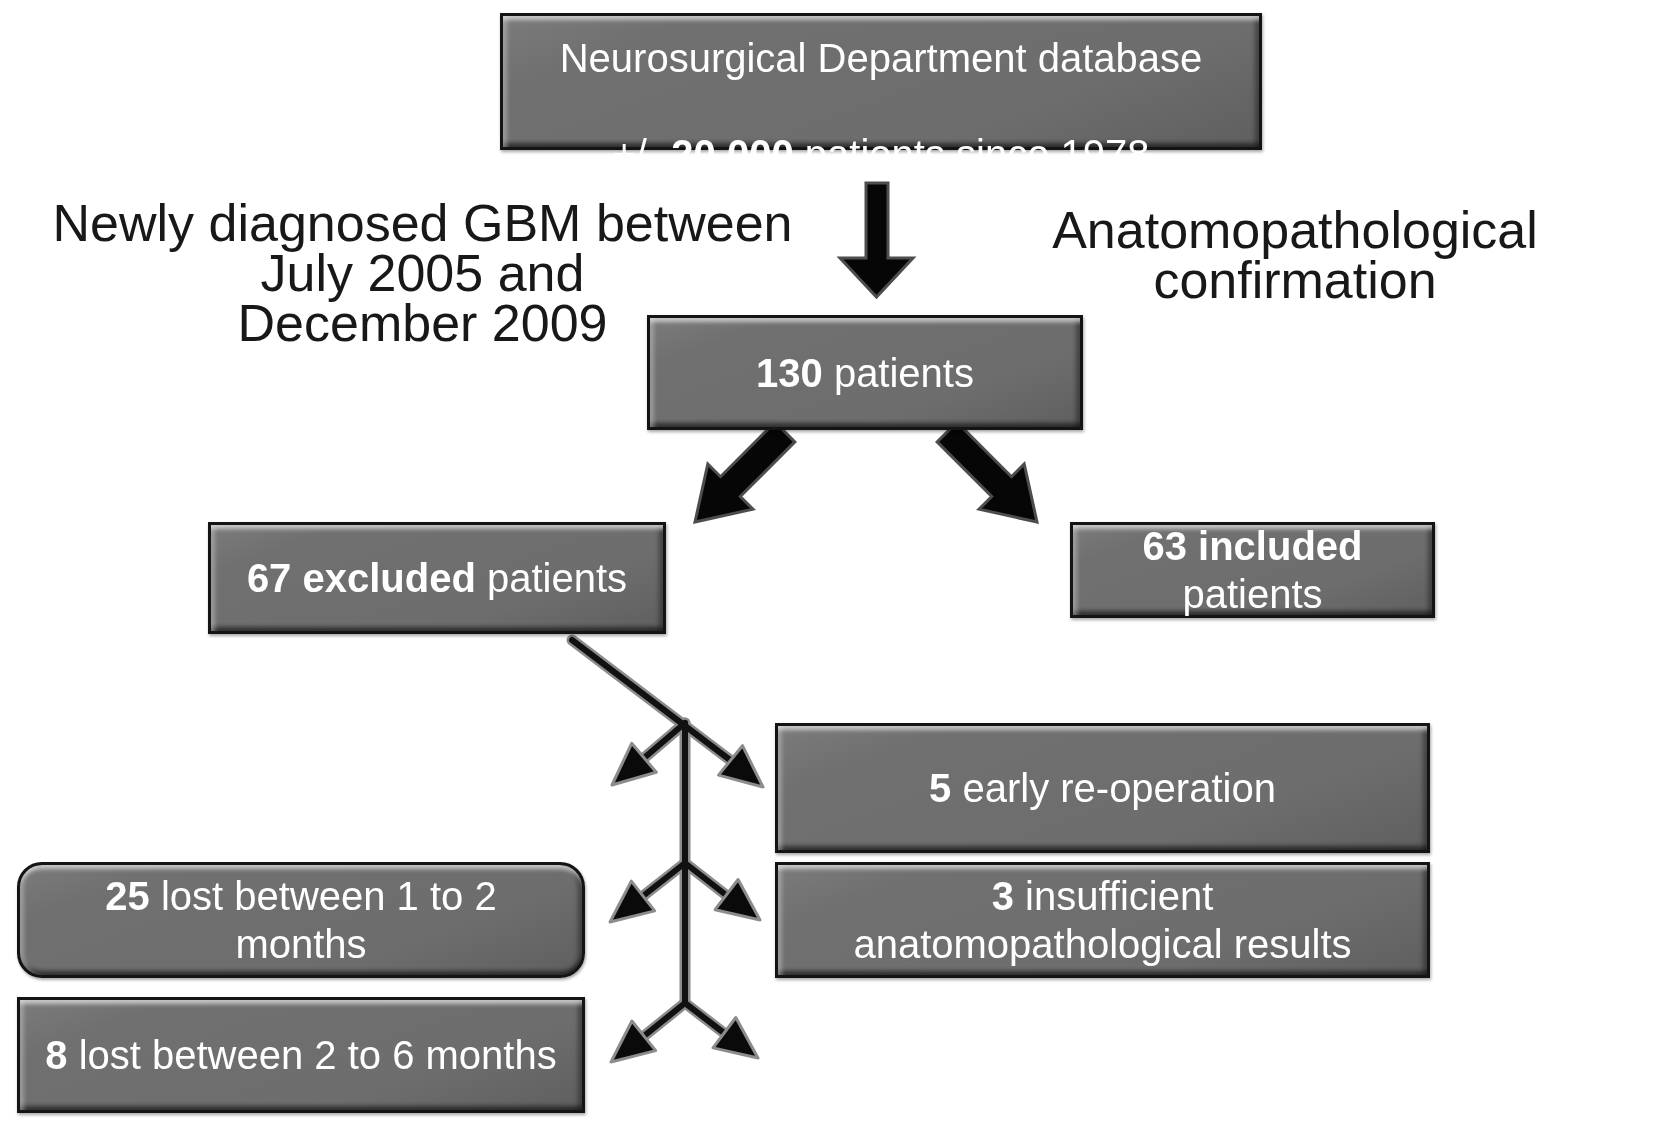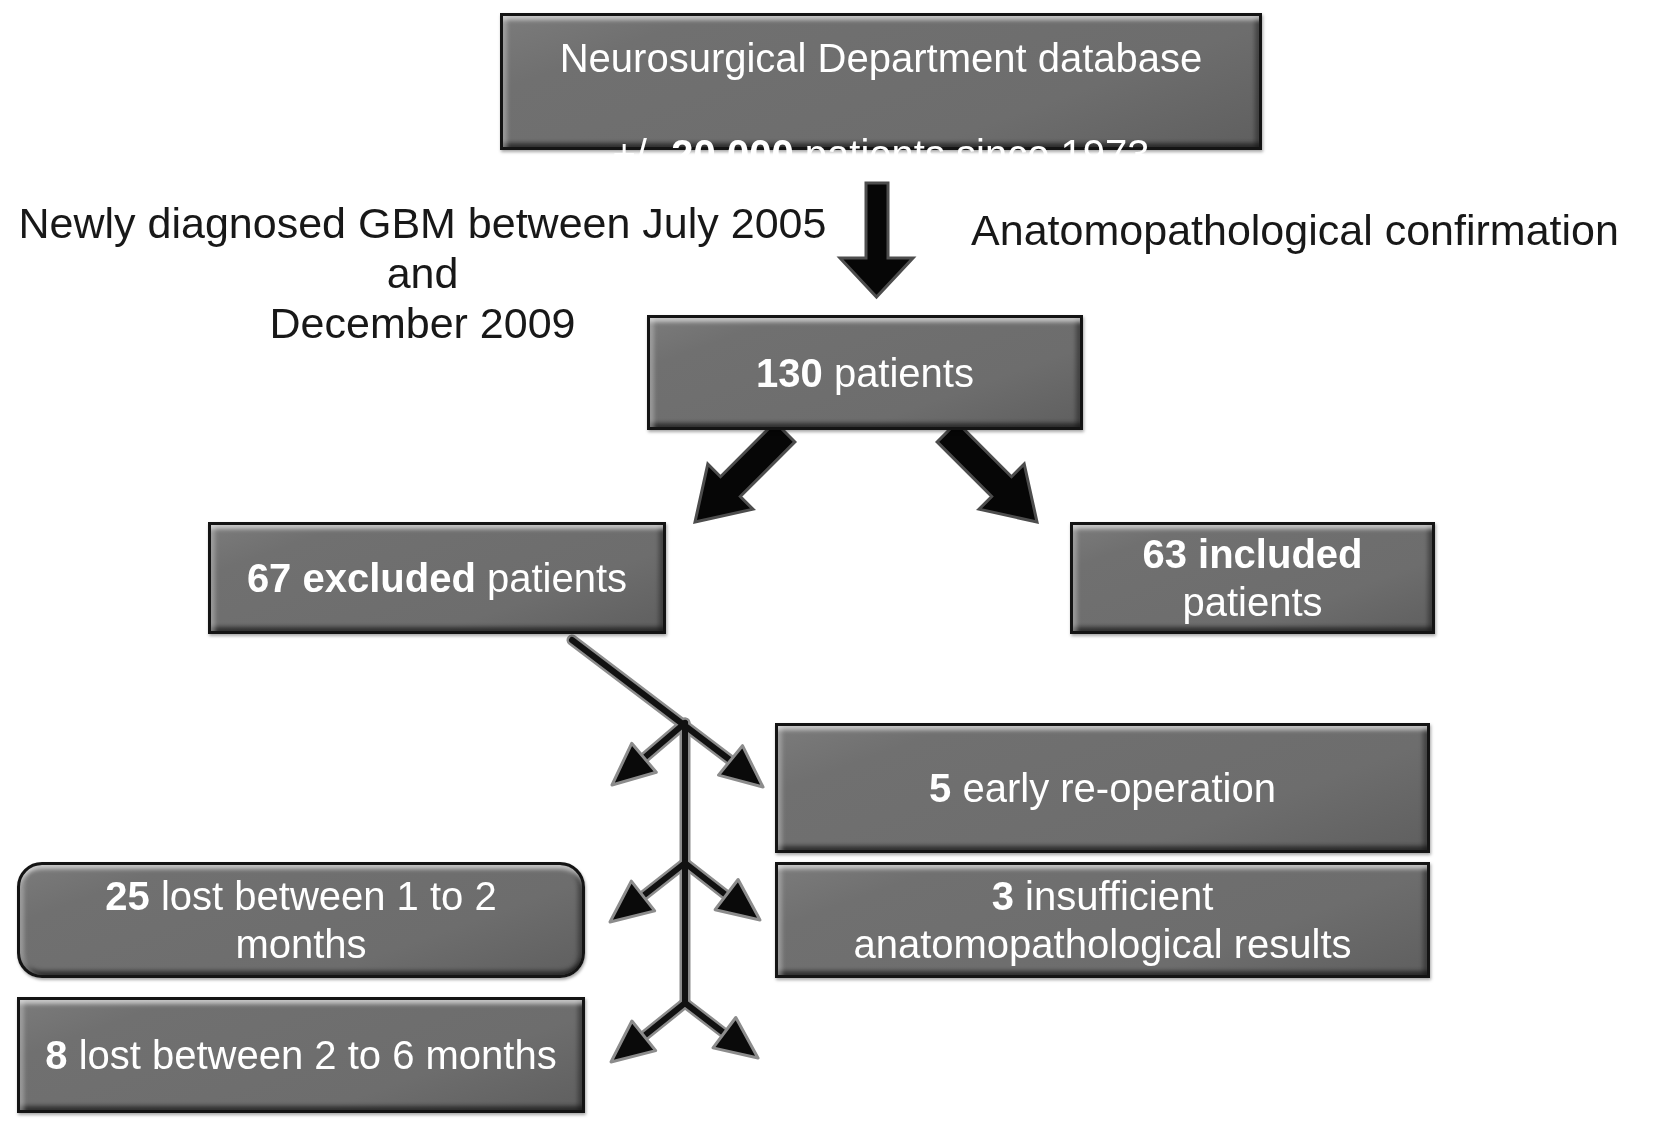--- a/index.html
+++ b/index.html
@@ -18,21 +18,21 @@
       inset -8px 0 4px -4px rgba(35,35,35,.55),
       1px 2px 3px rgba(0,0,0,.35);
     display:flex;align-items:center;justify-content:center;
     color:#ffffff;text-align:center;
     font-size:40px;line-height:48px;font-weight:400;
     white-space:pre-line;
     padding:12px 10px;
   }
   .node .b{font-weight:700;}
   .annotation{
-    position:absolute;color:#181818;font-size:43px;line-height:50px;
+    position:absolute;color:#181818;font-size:52px;line-height:50px;
     text-align:center;white-space:pre-line;font-weight:400;
   }
   #arrows{position:absolute;left:0;top:0;width:1654px;height:1133px;}
 </style>
 </head>
 <body>
 
 <div id="stage">
 
   <svg id="arrows" viewBox="0 0 1654 1133" xmlns="http://www.w3.org/2000/svg">
@@ -82,33 +82,33 @@
     </g>
   </svg>
 
   <div class="annotation" style="left:0px;top:198px;width:845px;">Newly diagnosed GBM between July 2005 and
 December 2009</div>
   <div class="annotation" style="left:945px;top:205px;width:700px;">Anatomopathological confirmation</div>
 
   <div class="node" style="left:500px;top:13px;width:762px;height:137px;">
     <div>
       <span>Neurosurgical Department database</span><br>
-      <span>+/- </span><span class="b">20.000</span><span> patients since 1973</span>
+      <span>+/- </span><span class="b">20.000</span><span> patients since 1978</span>
     </div>
   </div>
 
   <div class="node" style="left:647px;top:315px;width:436px;height:115px;">
     <div><span class="b">130</span><span> patients</span></div>
   </div>
 
   <div class="node" style="left:208px;top:522px;width:458px;height:112px;">
     <div><span class="b">67 excluded</span><span> patients</span></div>
   </div>
 
-  <div class="node" style="left:1070px;top:522px;width:365px;height:112px;">
+  <div class="node" style="left:1070px;top:522px;width:365px;height:96px;">
     <div><span class="b">63 included</span><span> patients</span></div>
   </div>
 
 
   <div class="node" style="left:17px;top:862px;width:568px;height:116px;border-radius:25px;">
     <div><span class="b">25</span><span> lost between 1 to 2
 months</span></div>
   </div>
 
   <div class="node" style="left:17px;top:997px;width:568px;height:116px;">

